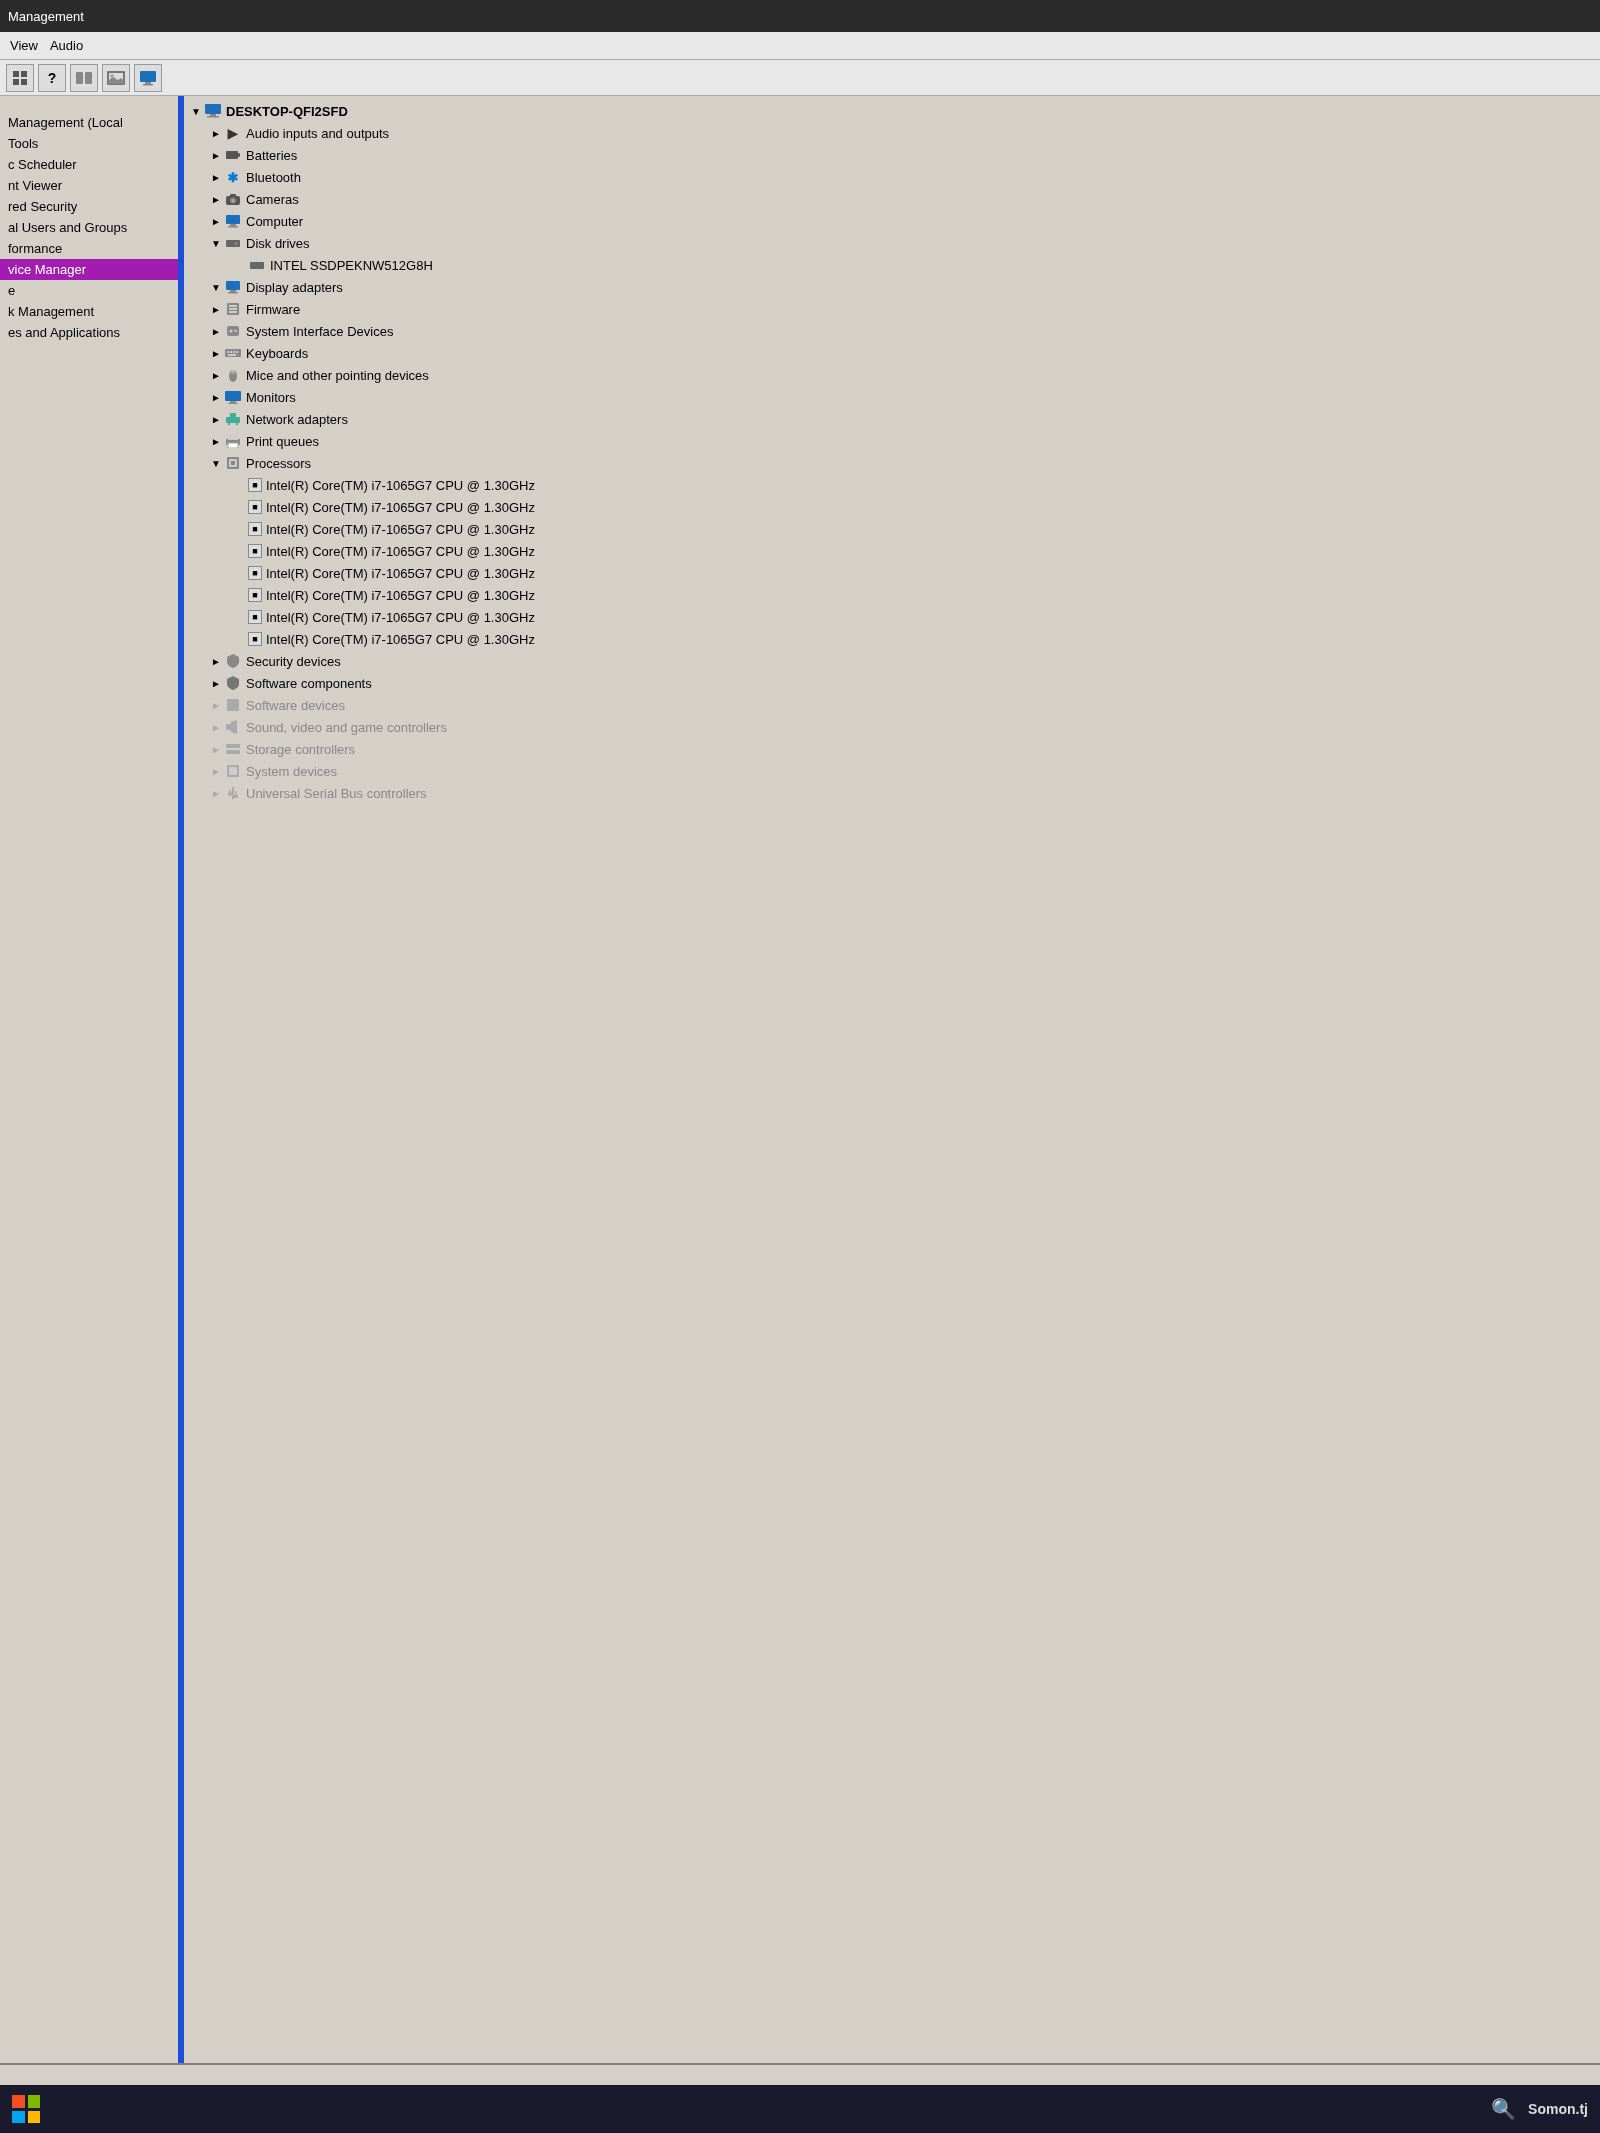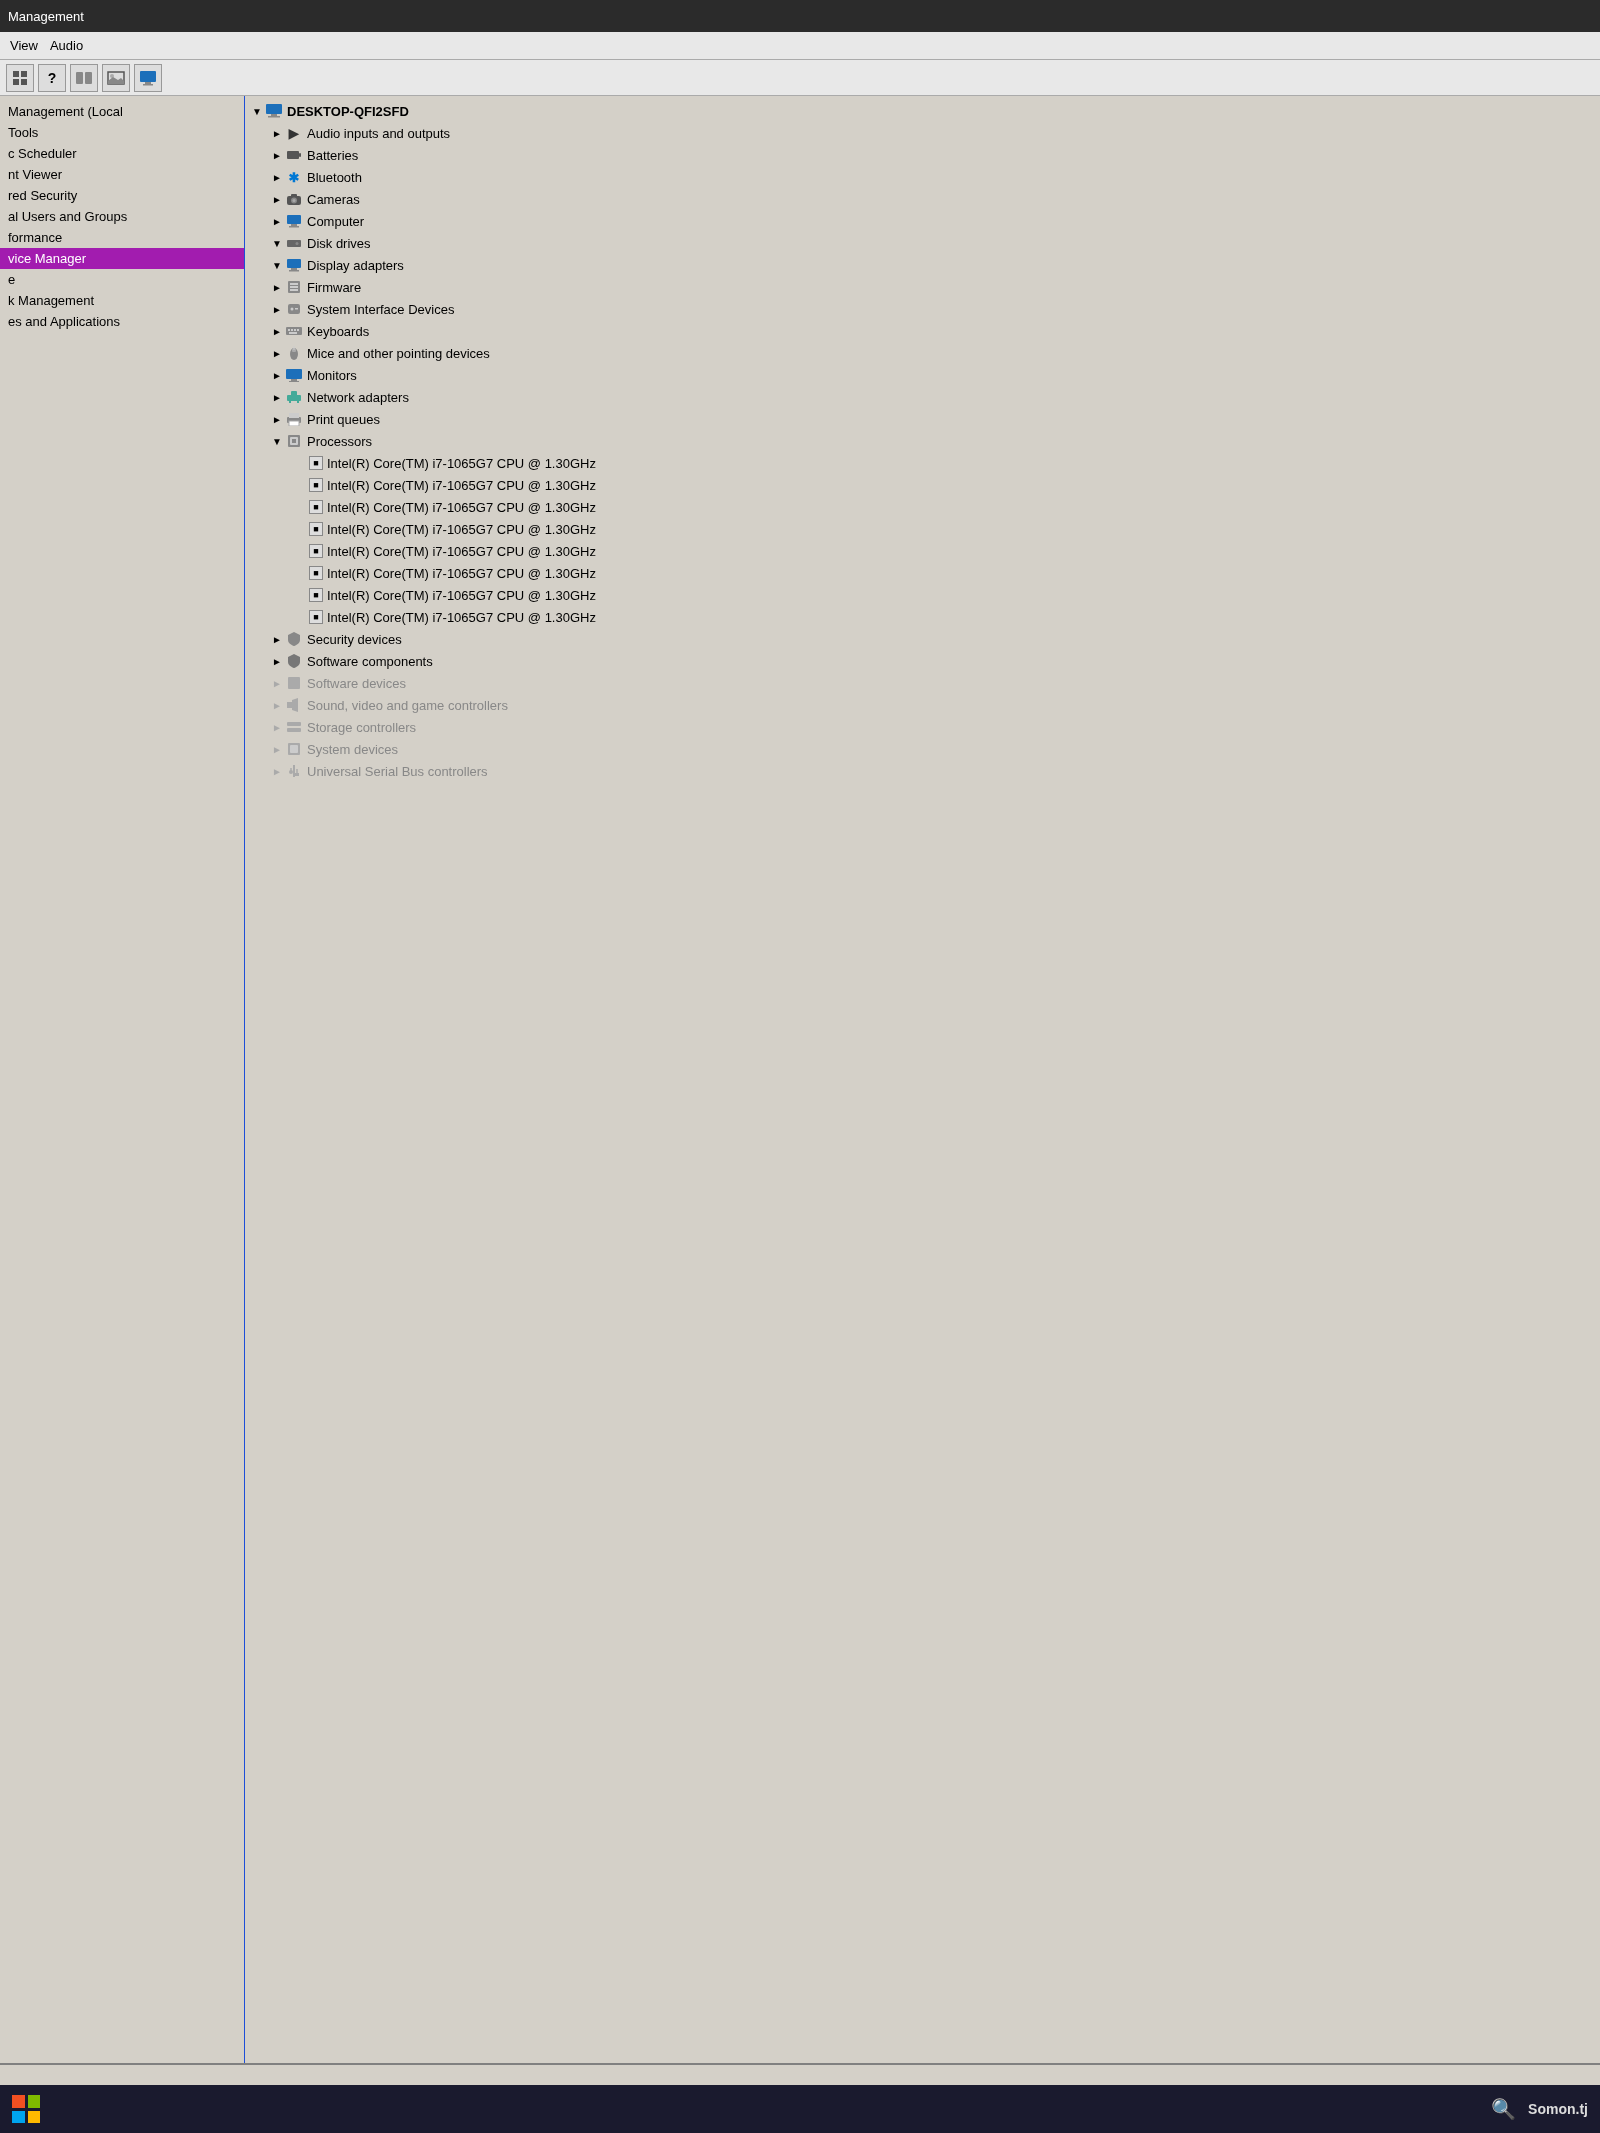--- a/index.html
+++ b/index.html
@@ -64,25 +64,25 @@
 
     
     .main-layout {
       display: flex;
       height: calc(2133px - 30px - 28px - 36px - 40px - 32px);
       background: #d4d0c8;
     }
 
     
     .sidebar {
-      width: 245px;
+      width: 184px;
       background: #d4d0c8;
-      border-right: 1px solid #1d4ed8;
+      border-right: 6px solid #1d4ed8;
       overflow-y: auto;
-      padding: 5px 0;
+      padding: 16px 0;
     }
     .sidebar-item {
       padding: 3px 8px;
       font-size: 13px;
       cursor: pointer;
       white-space: nowrap;
       color: #000;
     }
     .sidebar-item.active {
       background: #a21caf;
@@ -334,20 +334,29 @@
         <span class="tree-expand">▼</span>
         <span class="tree-icon">
           <svg width="16" height="10" viewBox="0 0 16 10">
             <rect x="1" y="2" width="14" height="7" rx="1" fill="#666"></rect>
             <ellipse cx="11" cy="5.5" r="2" ry="1.5" fill="#888"></ellipse>
           </svg>
         </span>
         <span>Disk drives</span>
       </div>
 
+      <div class="tree-item indent-2">
+        <span class="tree-expand" style="visibility:hidden;">&nbsp;</span>
+        <span class="tree-icon">
+          <svg width="16" height="10" viewBox="0 0 16 10">
+            <rect x="1" y="2" width="14" height="7" rx="1" fill="#666"></rect>
+          </svg>
+        </span>
+        <span>INTEL SSDPEKNW512G8H</span>
+      </div>
 
       <div class="tree-item indent-1">
         <span class="tree-expand">▼</span>
         <span class="tree-icon">
           <svg width="16" height="14" viewBox="0 0 16 14">
             <rect x="1" y="1" width="14" height="9" rx="1" fill="#1c6fba"></rect>
             <rect x="5" y="10" width="6" height="2" fill="#888"></rect>
             <rect x="3" y="12" width="10" height="1.5" fill="#888"></rect>
           </svg>
         </span>

